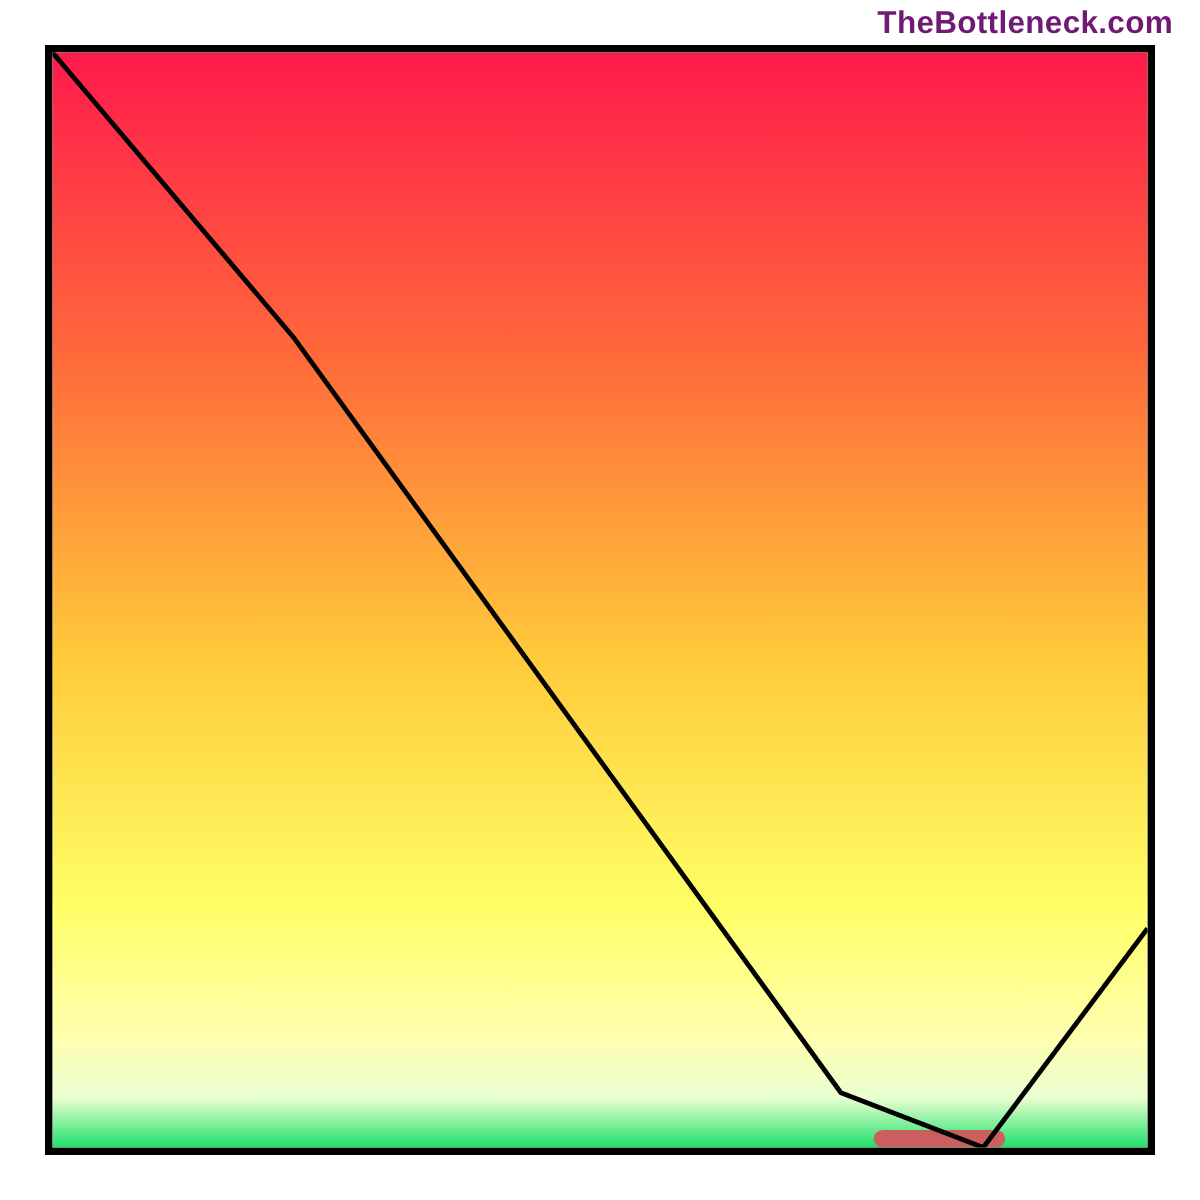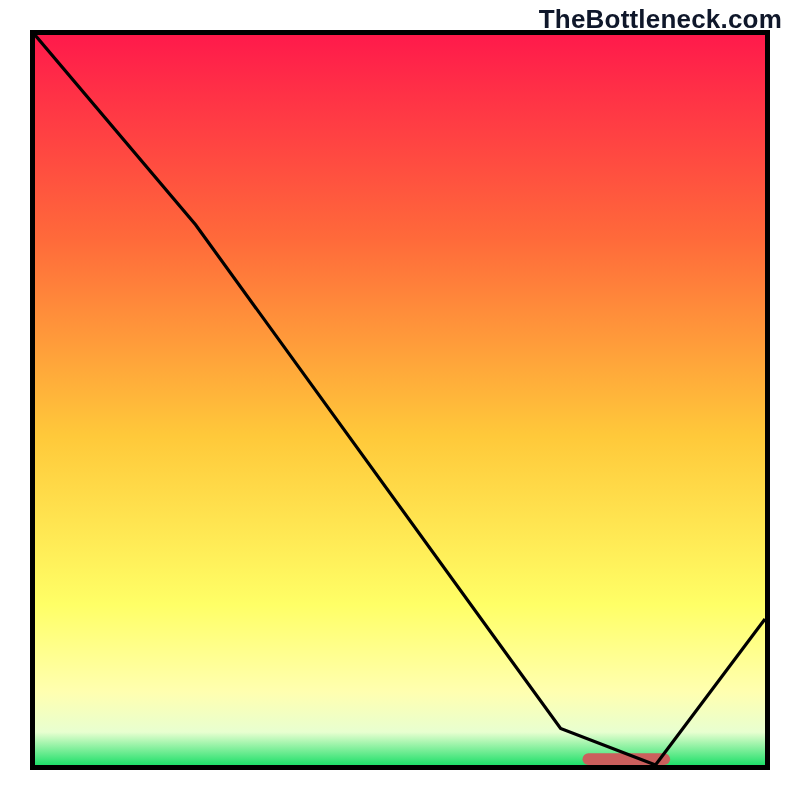--- a/index.html
+++ b/index.html
@@ -8,23 +8,23 @@
     width: 800px;
     height: 800px;
     background: #ffffff;
     overflow: hidden;
   }
   .watermark {
     position: absolute;
     top: 4px;
     right: 18px;
     font-family: Arial, Helvetica, sans-serif;
-    font-size: 26px;
+    font-size: 21px;
     font-weight: bold;
-    color: #0f172a;
+    color: #701a75;
     letter-spacing: 0.2px;
   }
   .plot-frame {
     position: absolute;
     left: 30px;
     top: 30px;
     width: 740px;
     height: 740px;
     box-sizing: border-box;
     border: 5px solid #000;

